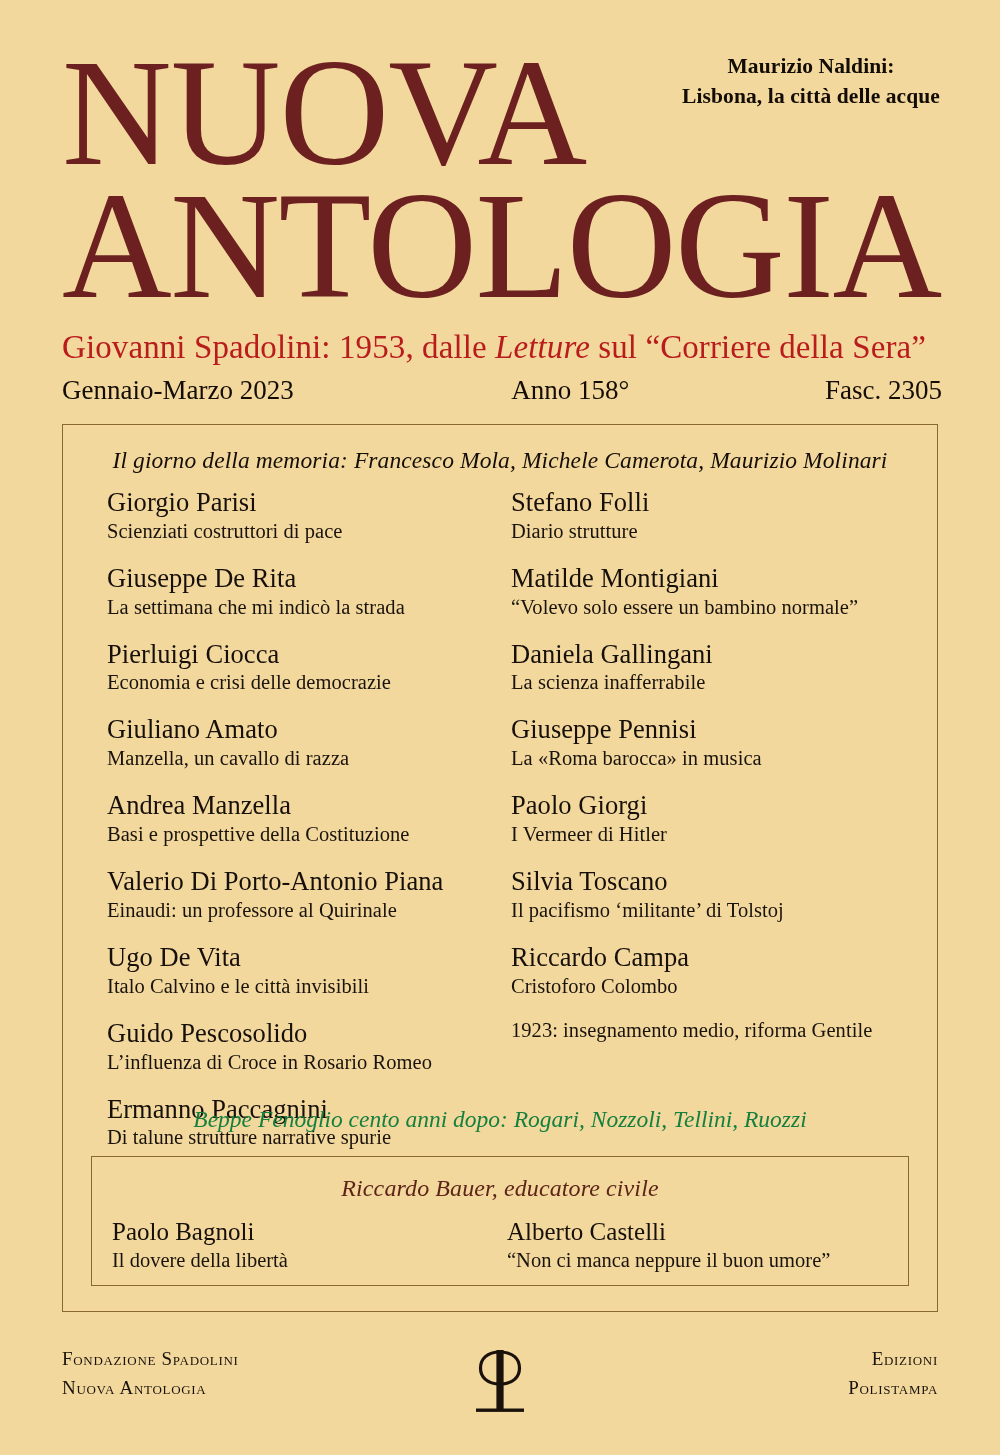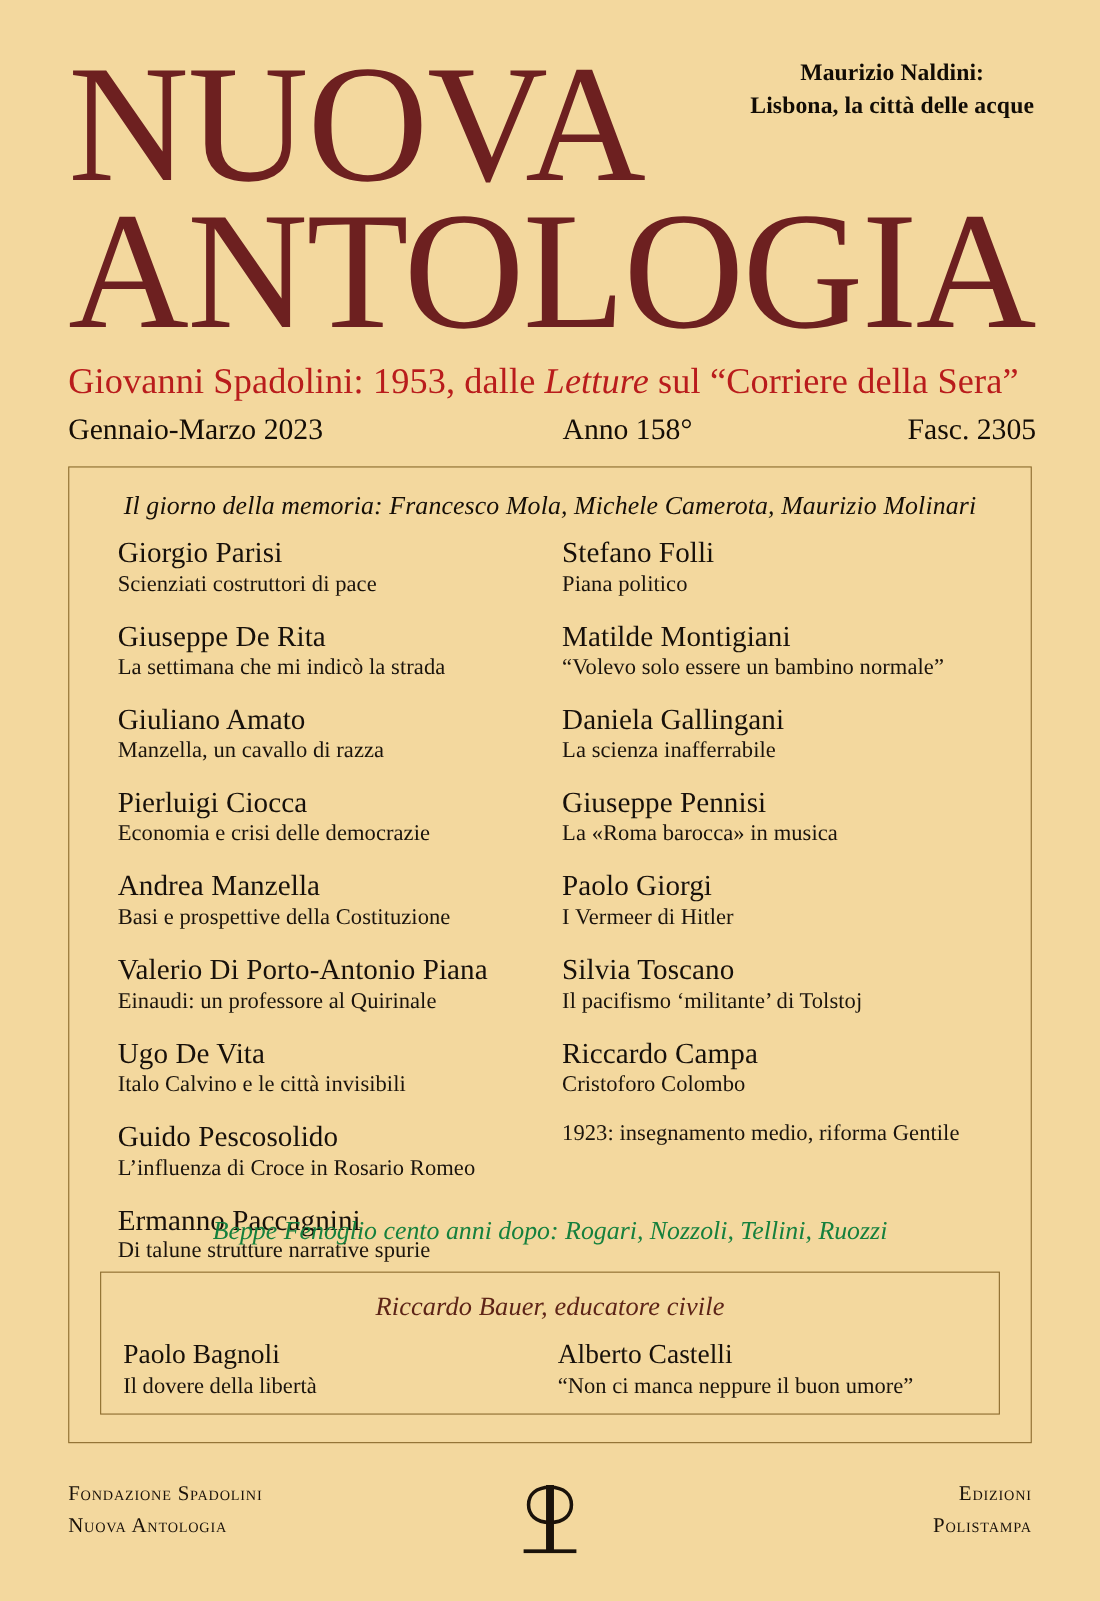--- a/index.html
+++ b/index.html
@@ -241,28 +241,28 @@
       <div class="col left">
         <div class="entry">
           <div class="author">Giorgio Parisi</div>
           <div class="title">Scienziati costruttori di pace</div>
         </div>
         <div class="entry">
           <div class="author">Giuseppe De Rita</div>
           <div class="title">La settimana che mi indicò la strada</div>
         </div>
         <div class="entry">
+          <div class="author">Pierluigi Ciocca</div>
+          <div class="title">Economia e crisi delle democrazie</div>
+        </div>
+        <div class="entry">
           <div class="author">Giuliano Amato</div>
           <div class="title">Manzella, un cavallo di razza</div>
         </div>
         <div class="entry">
-          <div class="author">Pierluigi Ciocca</div>
-          <div class="title">Economia e crisi delle democrazie</div>
-        </div>
-        <div class="entry">
           <div class="author">Andrea Manzella</div>
           <div class="title">Basi e prospettive della Costituzione</div>
         </div>
         <div class="entry">
           <div class="author">Valerio Di Porto-Antonio Piana</div>
           <div class="title">Einaudi: un professore al Quirinale</div>
         </div>
         <div class="entry">
           <div class="author">Ugo De Vita</div>
           <div class="title">Italo Calvino e le città invisibili</div>
@@ -273,21 +273,21 @@
         </div>
         <div class="entry">
           <div class="author">Ermanno Paccagnini</div>
           <div class="title">Di talune strutture narrative spurie</div>
         </div>
       </div>
 
       <div class="col right">
         <div class="entry">
           <div class="author">Stefano Folli</div>
-          <div class="title">Piana politico</div>
+          <div class="title">Diario strutture</div>
         </div>
         <div class="entry">
           <div class="author">Matilde Montigiani</div>
           <div class="title">“Volevo solo essere un bambino normale”</div>
         </div>
         <div class="entry">
           <div class="author">Daniela Gallingani</div>
           <div class="title">La scienza inafferrabile</div>
         </div>
         <div class="entry">

